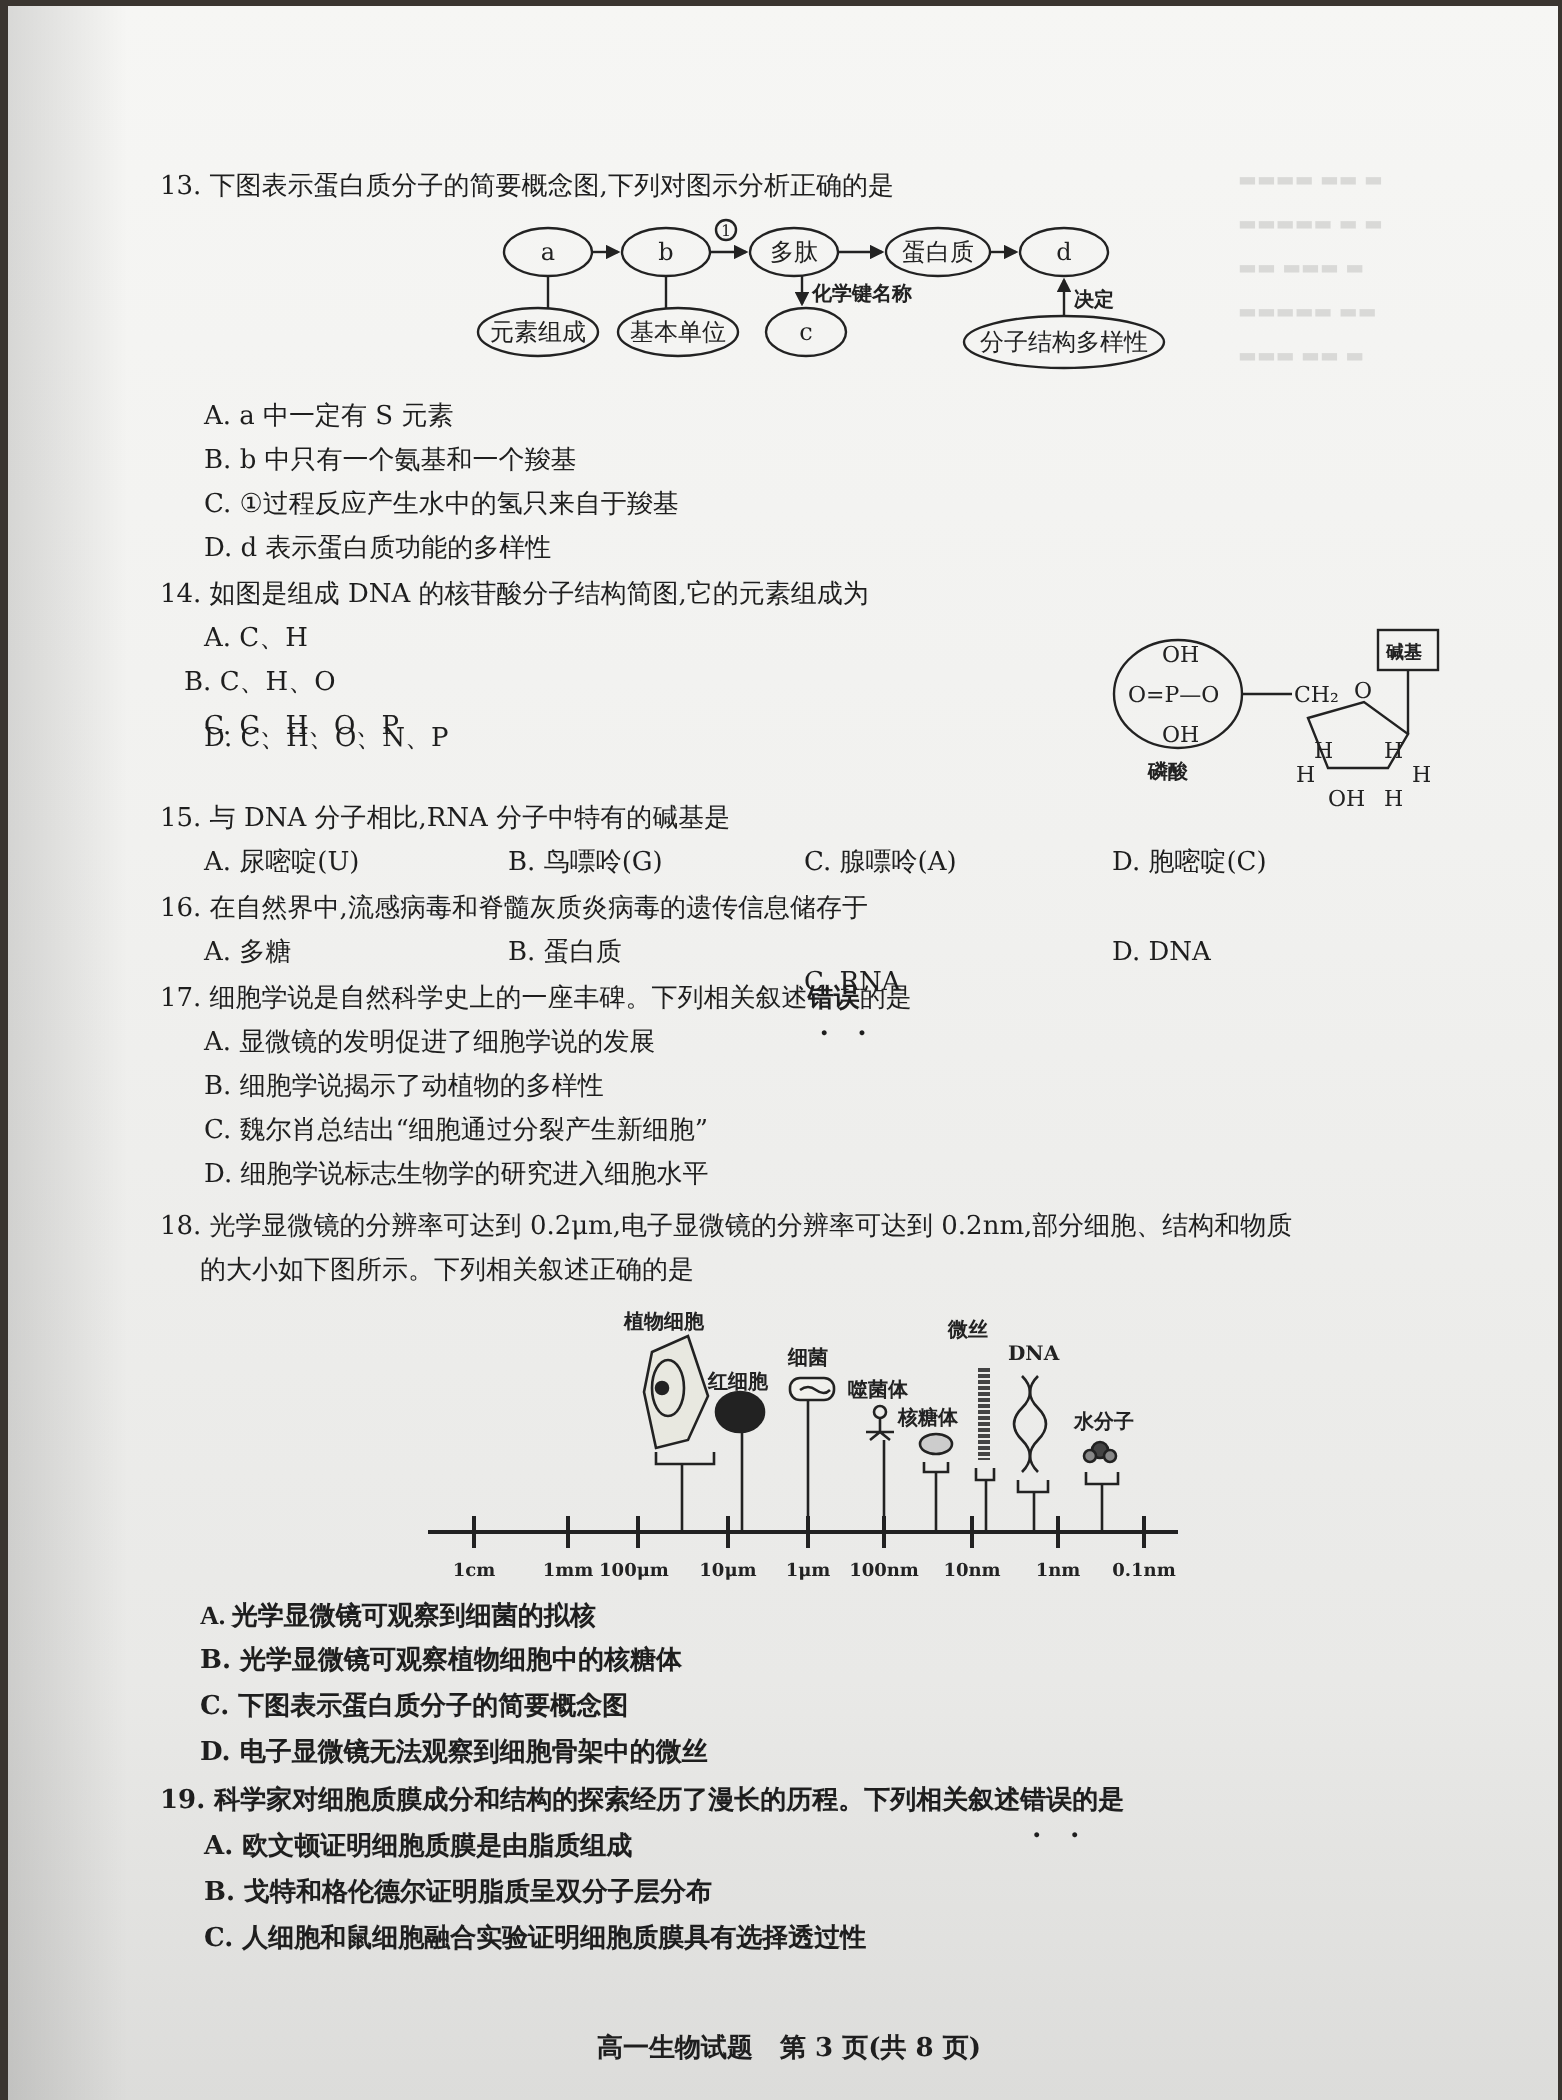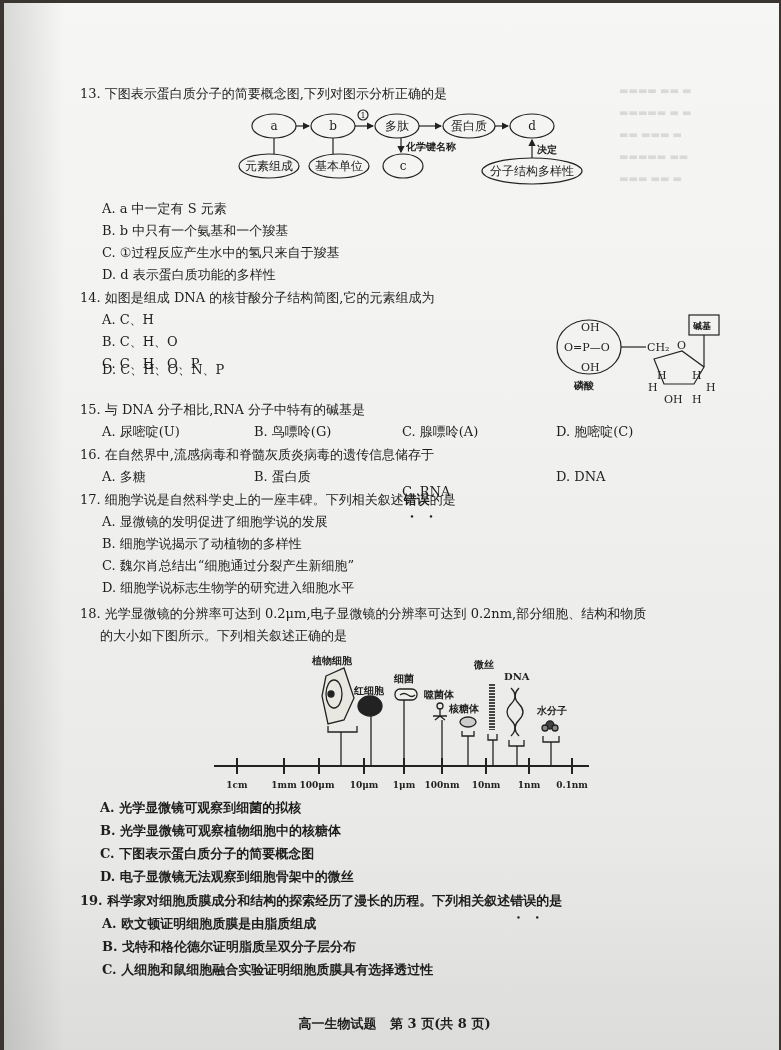--- a/index.html
+++ b/index.html
@@ -71,21 +71,21 @@
       <text x="308" y="47">决定</text>
     </g>
   </svg>
   <div class="opt" style="left:98px;top:195px;">A. a 中一定有 S 元素</div>
   <div class="opt" style="left:98px;top:217px;">B. b 中只有一个氨基和一个羧基</div>
   <div class="opt" style="left:98px;top:239px;">C. ①过程反应产生水中的氢只来自于羧基</div>
   <div class="opt" style="left:98px;top:261px;">D. d 表示蛋白质功能的多样性</div>
 
   <div class="q" style="left:76px;top:284px;">14. 如图是组成 DNA 的核苷酸分子结构简图,它的元素组成为</div>
   <div class="opt" style="left:98px;top:306px;">A. C、H</div>
-  <div class="opt" style="left:98px;top:328px;text-align:right;">B. C、H、O</div>
+  <div class="opt" style="left:88px;top:328px;text-align:right;">B. C、H、O</div>
   <div class="opt" style="left:98px;top:350px;">C. C、H、O、P</div>
   <div class="opt" style="left:98px;top:356px;">D. C、H、O、N、P</div>
   <svg style="position:absolute;left:540px;top:306px;" width="180" height="100" viewBox="0 0 180 100">
     <g fill="none" stroke="#222" stroke-width="1.2">
       <ellipse cx="45" cy="38" rx="32" ry="27"></ellipse>
       <line x1="77" y1="38" x2="102" y2="38"></line>
       <rect x="145" y="6" width="30" height="20"></rect>
       <line x1="160" y1="26" x2="160" y2="58"></line>
       <path d="M110,50 L138,42 L160,58 L150,75 L120,75 Z"></path>
     </g>
@@ -197,21 +197,21 @@
       <text x="150" y="46">红细胞</text>
       <text x="190" y="34">细菌</text>
       <text x="220" y="50">噬菌体</text>
       <text x="245" y="64">核糖体</text>
       <text x="270" y="20">微丝</text>
       <text x="300" y="32">DNA</text>
       <text x="333" y="66">水分子</text>
     </g>
   </svg>
 
-  <div class="opt bold" style="left:96px;top:794px;">A.  光学显微镜可观察到细菌的拟核</div>
+  <div class="opt bold" style="left:96px;top:794px;font-family:Liberation Serif, serif;">A.  光学显微镜可观察到细菌的拟核</div>
   <div class="opt bold" style="left:96px;top:817px;">B.  光学显微镜可观察植物细胞中的核糖体</div>
   <div class="opt bold" style="left:96px;top:840px;">C.  下图表示蛋白质分子的简要概念图</div>
   <div class="opt bold" style="left:96px;top:863px;">D.  电子显微镜无法观察到细胞骨架中的微丝</div>
 
   <div class="q bold" style="left:76px;top:887px;">
     <span>19. 科学家对细胞质膜成分和结构的探索经历了漫长的历程。下列相关叙述</span><span class="emph">错误</span><span>的是</span>
   </div>
   <div class="opt bold" style="left:98px;top:910px;">A. 欧文顿证明细胞质膜是由脂质组成</div>
   <div class="opt bold" style="left:98px;top:933px;">B. 戈特和格伦德尔证明脂质呈双分子层分布</div>
   <div class="opt bold" style="left:98px;top:956px;">C. 人细胞和鼠细胞融合实验证明细胞质膜具有选择透过性</div>

